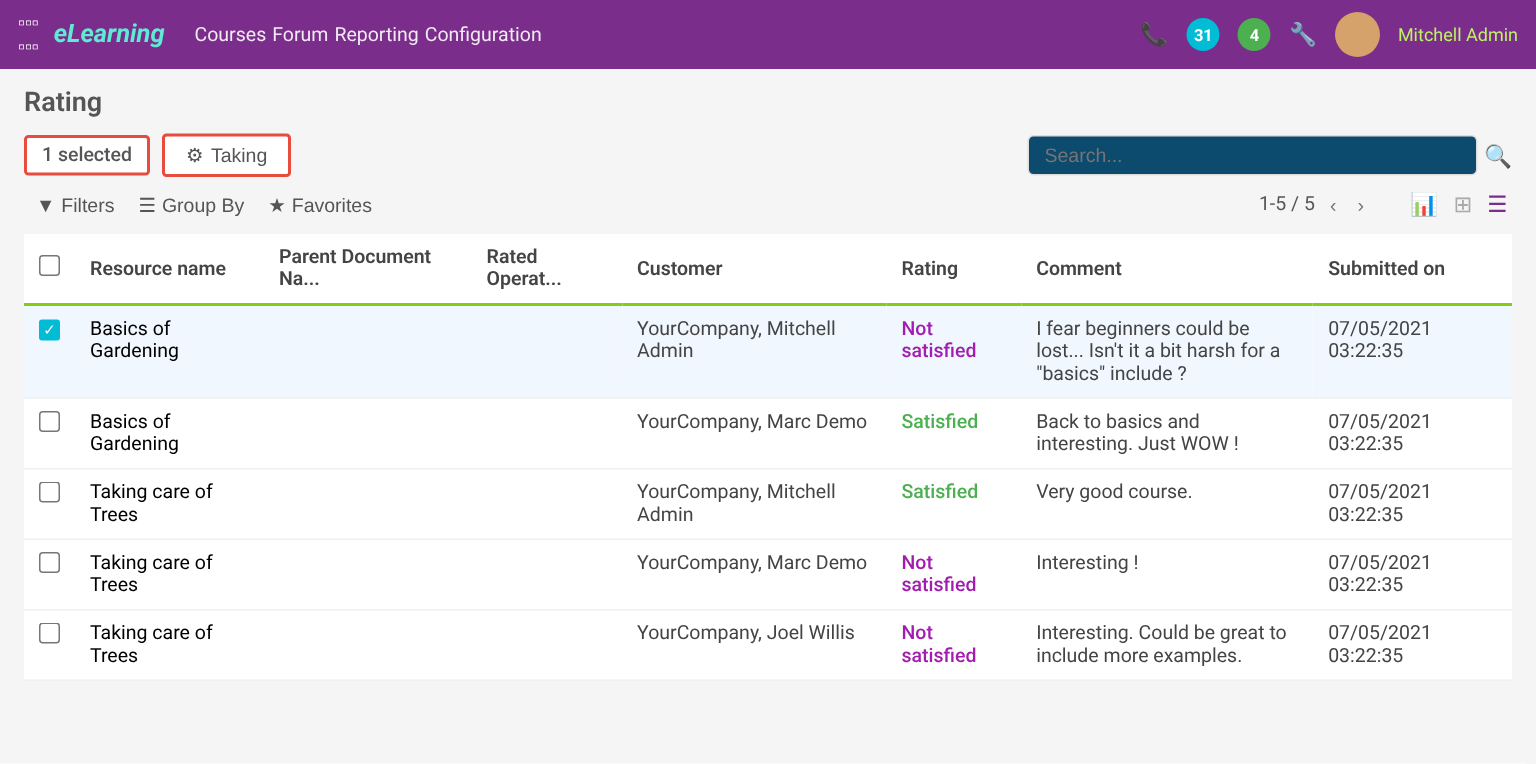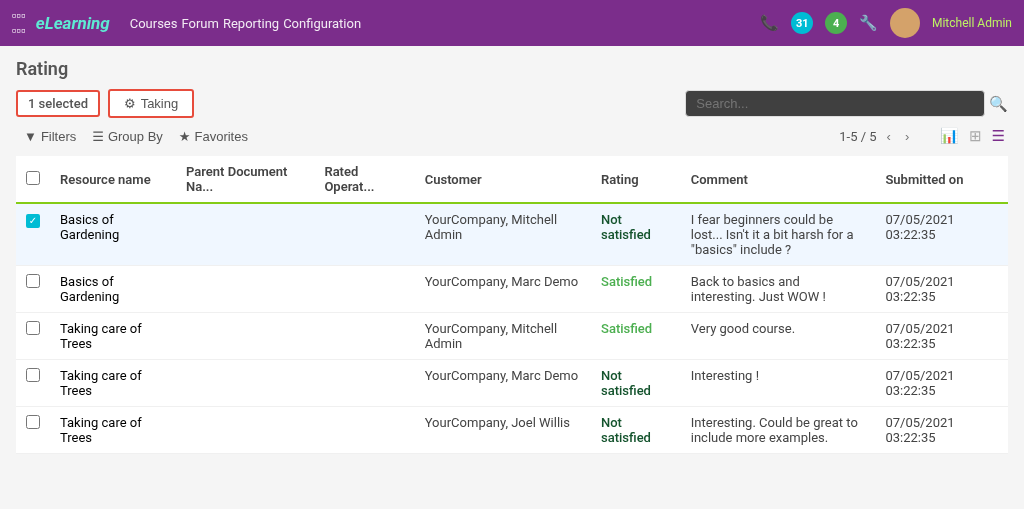--- a/index.html
+++ b/index.html
@@ -28,21 +28,21 @@
     .avatar-placeholder { width: 30px; height: 30px; border-radius: 50%; background: #d4a26a; }
     .user-name { font-size: 12px; color: #bef264; }
 
     
     .page { padding: 12px 16px; }
     .page-title { font-size: 18px; font-weight: 600; color: #555; margin-bottom: 10px; }
     .selected-box { border: 2px solid #e74c3c; border-radius: 3px; padding: 4px 10px; background: white; font-size: 13px; color: #555; font-weight: 500; }
     .action-btn { border: 2px solid #e74c3c; border-radius: 3px; padding: 5px 14px; background: white; font-size: 13px; color: #555; cursor: pointer; display: flex; align-items: center; gap: 5px; }
     .action-btn .gear { color: #555; }
     .spacer { flex: 1; }
-    .search-bar { border: 1px solid #ddd; border-radius: 4px; padding: 5px 10px; font-size: 13px; width: 300px; color: #999; background: #404040; }
+    .search-bar { border: 1px solid #ddd; border-radius: 4px; padding: 5px 10px; font-size: 13px; width: 300px; color: #999; background: #0c4a6e; }
     .search-icon-btn { background: none; border: none; cursor: pointer; color: #777; font-size: 15px; }
     .filter-group { display: flex; align-items: center; gap: 16px; margin-left: 8px; }
     .filter-btn { background: none; border: none; cursor: pointer; color: #555; font-size: 13px; display: flex; align-items: center; gap: 4px; }
     .pagination { display: flex; align-items: center; gap: 6px; font-size: 13px; color: #555; }
     .page-nav { background: none; border: none; cursor: pointer; color: #777; font-size: 13px; padding: 2px 4px; }
     .view-icons { display: flex; gap: 4px; margin-left: 8px; }
     .view-btn { background: none; border: none; cursor: pointer; color: #aaa; font-size: 15px; padding: 3px; }
     .view-btn.active { color: #7B2D8B; }
 
     
@@ -51,21 +51,21 @@
     .data-table td { padding: 8px 10px; border-bottom: 1px solid #f0f0f0; font-size: 13px; color: #444; vertical-align: top; }
     .data-table tr.selected-row { background: #f0f7ff; }
 
     .checkbox-cell { width: 24px; }
     input[type="checkbox"] { cursor: pointer; width: 14px; height: 14px; }
     .checked-box { width: 14px; height: 14px; background: #00BCD4; border: 2px solid #00BCD4; border-radius: 2px; display: inline-flex; align-items: center; justify-content: center; color: white; font-size: 10px; }
 
     .resource-link { color: #000000; text-decoration: none; cursor: pointer; text-align: center; }
 
     .rating-satisfied { color: #4CAF50; font-weight: 500; }
-    .rating-not-satisfied { color: #14532d; font-weight: 500; }
+    .rating-not-satisfied { color: #a21caf; font-weight: 500; }
 
     .comment-cell { max-width: 220px; }
 
     
     .top-bar { display: flex; align-items: center; justify-content: space-between; margin-bottom: 6px; }
     .top-left { display: flex; align-items: center; gap: 8px; }
     .top-right { display: flex; align-items: center; gap: 4px; }
   </style>
 </head>
 <body>

